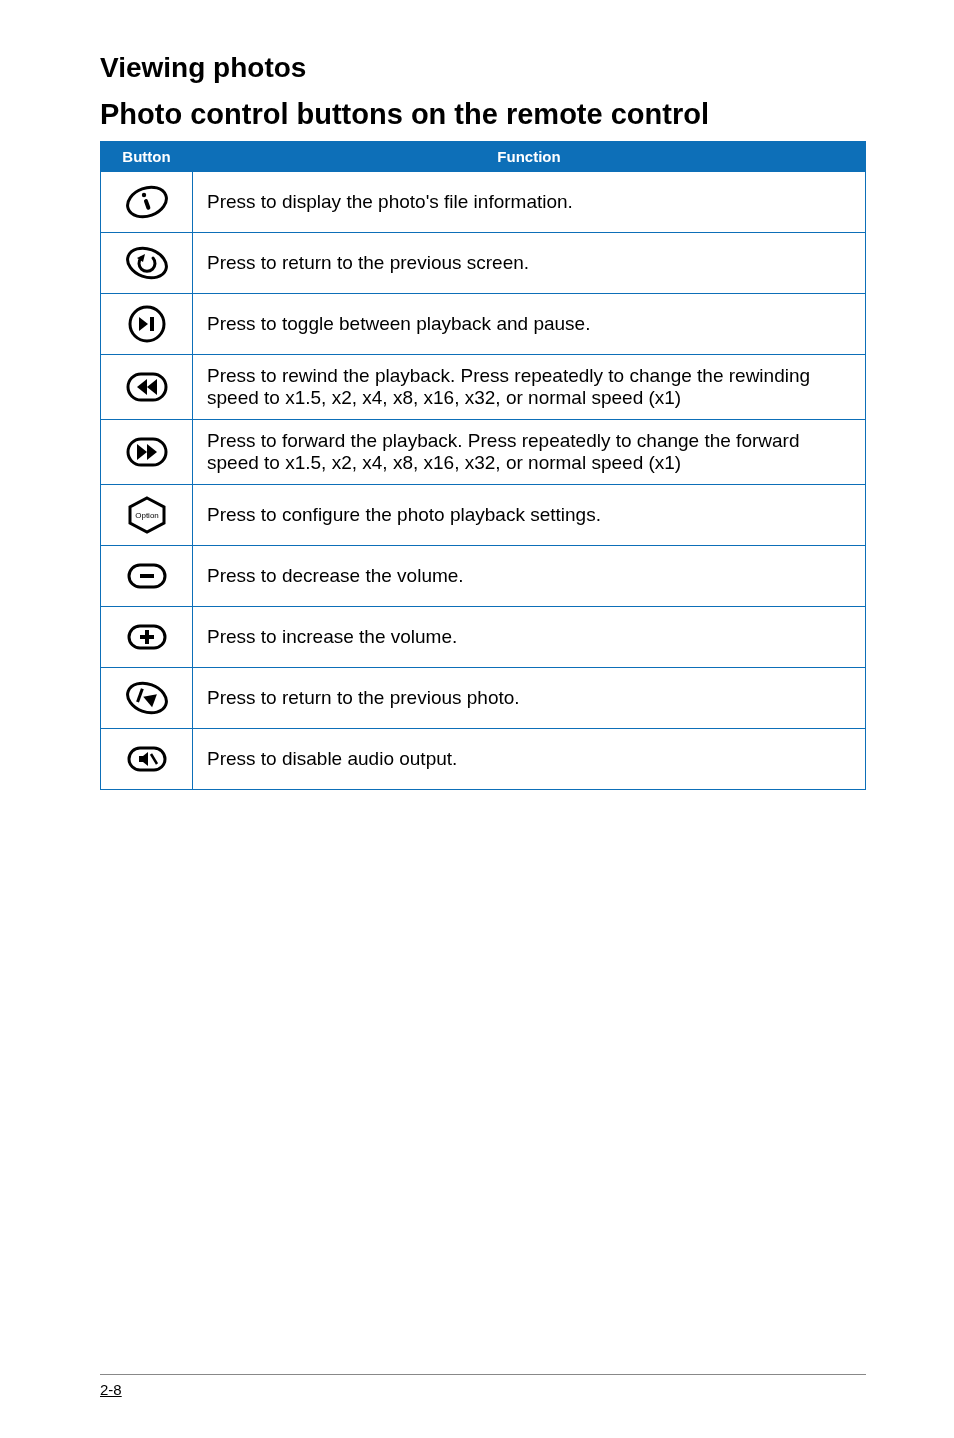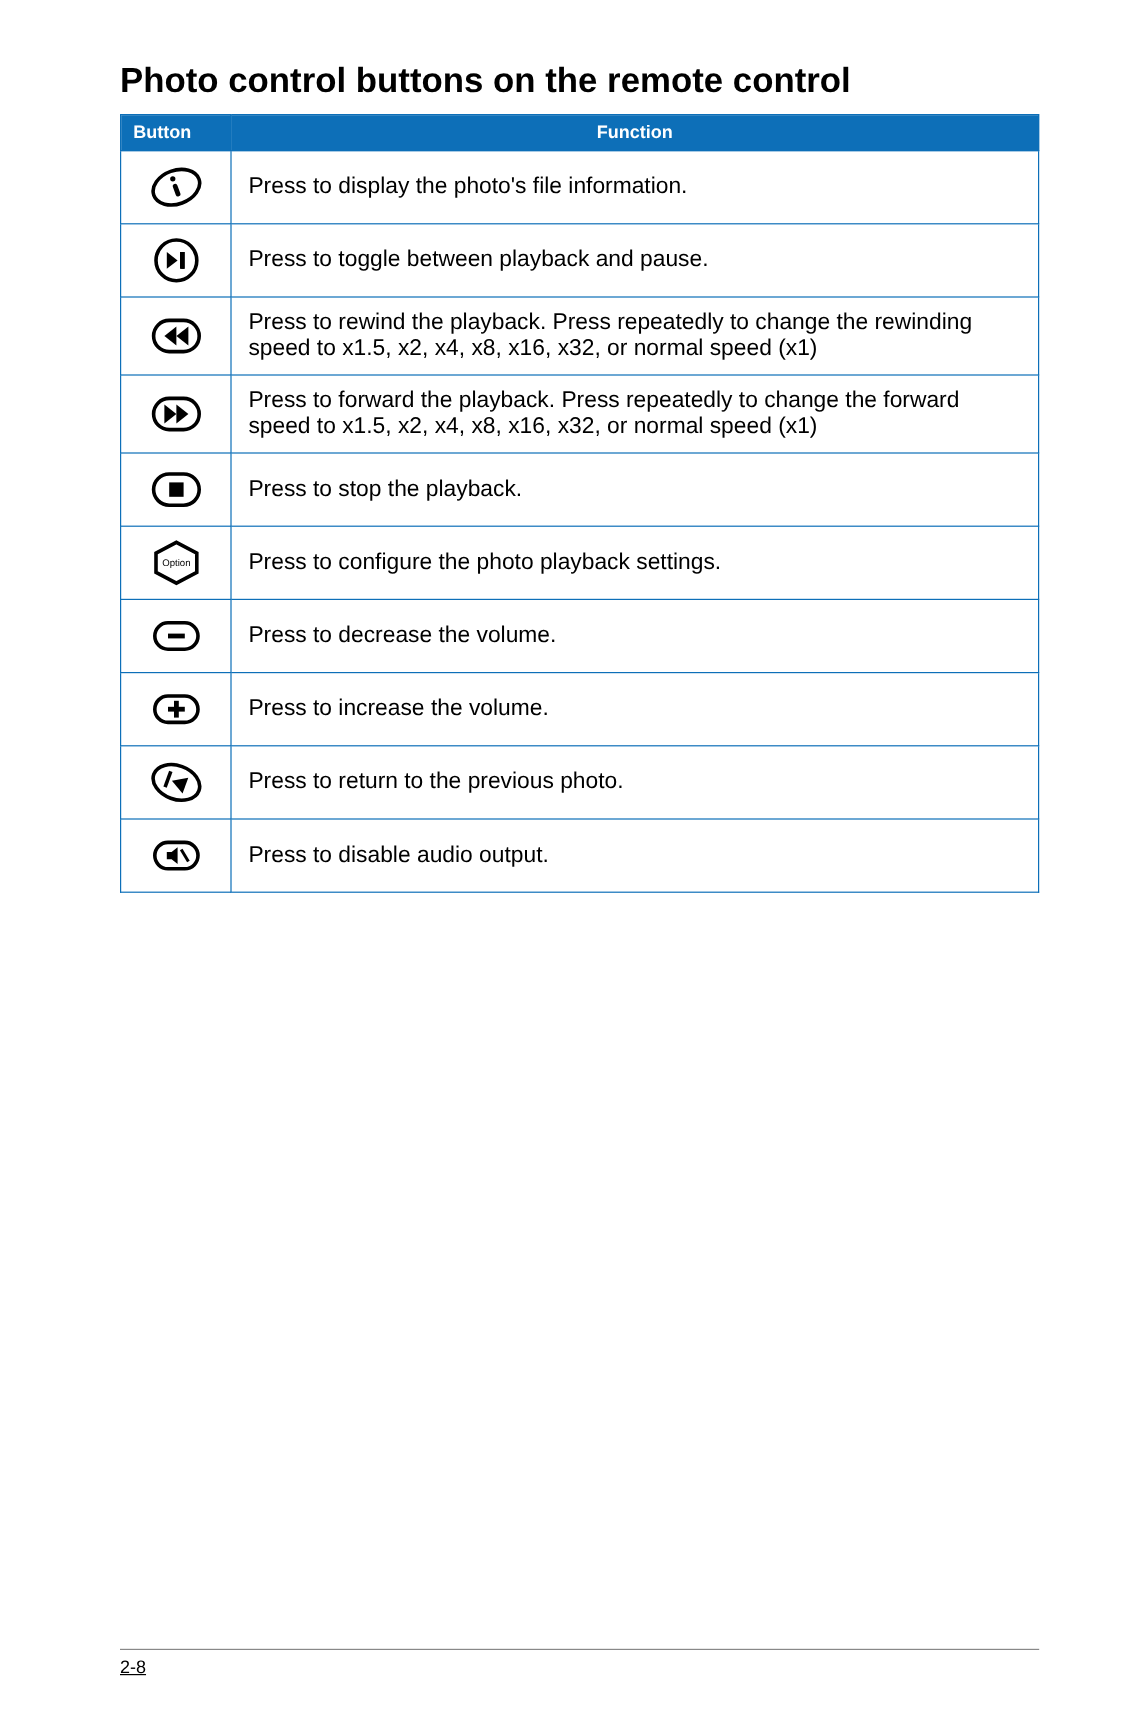--- a/index.html
+++ b/index.html
@@ -37,21 +37,21 @@
   table.button-table thead th {
     background: #0d6fb8;
     color: #fff;
     font-weight: bold;
     font-size: 15px;
     text-align: center;
     padding: 6px 10px;
     border: 1px solid #0d6fb8;
   }
   table.button-table thead th:first-child {
-    text-align: left;
+    text-align: center;
   }
   table.button-table tbody td {
     border: 1px solid #0d6fb8;
     padding: 10px 14px;
     font-size: 19px;
     vertical-align: middle;
   }
   table.button-table tbody td.btn-cell {
     text-align: center;
     padding: 8px 4px;
@@ -147,20 +147,21 @@
     <g id="ico-mute">
       <rect x="4" y="11" width="36" height="22" rx="11" fill="none" stroke="#000" stroke-width="3"></rect>
       <polygon points="14,19 18,19 23,15 23,29 18,25 14,25" fill="#000"></polygon>
       <line x1="26" y1="17" x2="32" y2="27" stroke="#000" stroke-width="2.5"></line>
     </g>
   </defs>
 </svg>
 
 <div class="page">
 
+  <h1>Viewing photos</h1>
   <h2>Photo control buttons on the remote control</h2>
 
   <table class="button-table">
     <colgroup>
         <col class="c-btn">
         <col>
       </colgroup>
     <thead>
       <tr>
         <th>Button</th>
@@ -172,48 +173,48 @@
         <td class="btn-cell">
             <svg width="44" height="44">
               <use href="#ico-info"></use>
             </svg>
           </td>
         <td>Press to display the photo's file information.</td>
       </tr>
       <tr>
         <td class="btn-cell">
             <svg width="44" height="44">
+              <use href="#ico-return"></use>
+            </svg>
+          </td>
+        <td>Press to return to the previous screen.</td>
+      </tr>
+      <tr>
+        <td class="btn-cell">
+            <svg width="44" height="44">
               <use href="#ico-playpause"></use>
             </svg>
           </td>
         <td>Press to toggle between playback and pause.</td>
       </tr>
       <tr>
         <td class="btn-cell">
             <svg width="44" height="44">
               <use href="#ico-rewind"></use>
             </svg>
           </td>
         <td>Press to rewind the playback. Press repeatedly to change the rewinding speed to x1.5, x2, x4, x8, x16, x32, or normal speed (x1)</td>
       </tr>
       <tr>
         <td class="btn-cell">
             <svg width="44" height="44">
               <use href="#ico-forward"></use>
             </svg>
           </td>
         <td>Press to forward the playback. Press repeatedly to change the forward speed to x1.5, x2, x4, x8, x16, x32, or normal speed (x1)</td>
-      </tr>
-      <tr>
-        <td class="btn-cell">
-            <svg width="44" height="44">
-              <use href="#ico-stop"></use>
-            </svg>
-          </td>
-        <td>Press to stop the playback.</td>
       </tr>
       <tr>
         <td class="btn-cell">
             <svg width="44" height="44">
               <use href="#ico-option"></use>
             </svg>
           </td>
         <td>Press to configure the photo playback settings.</td>
       </tr>
       <tr>

